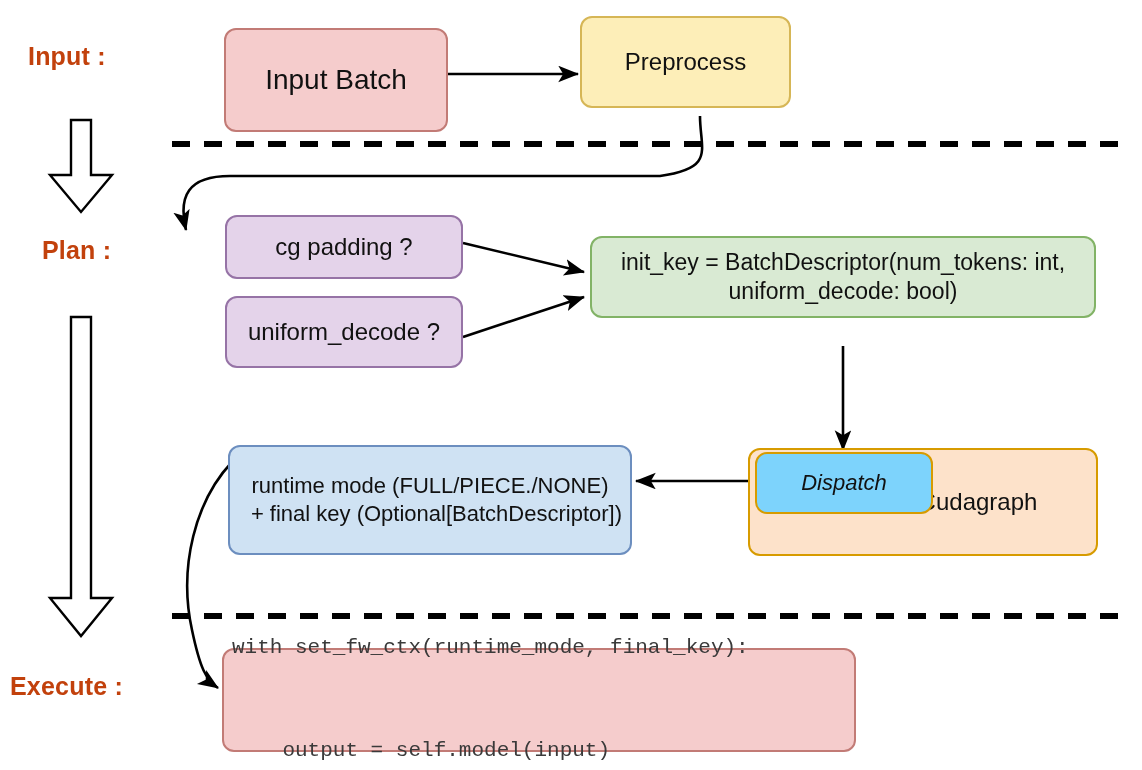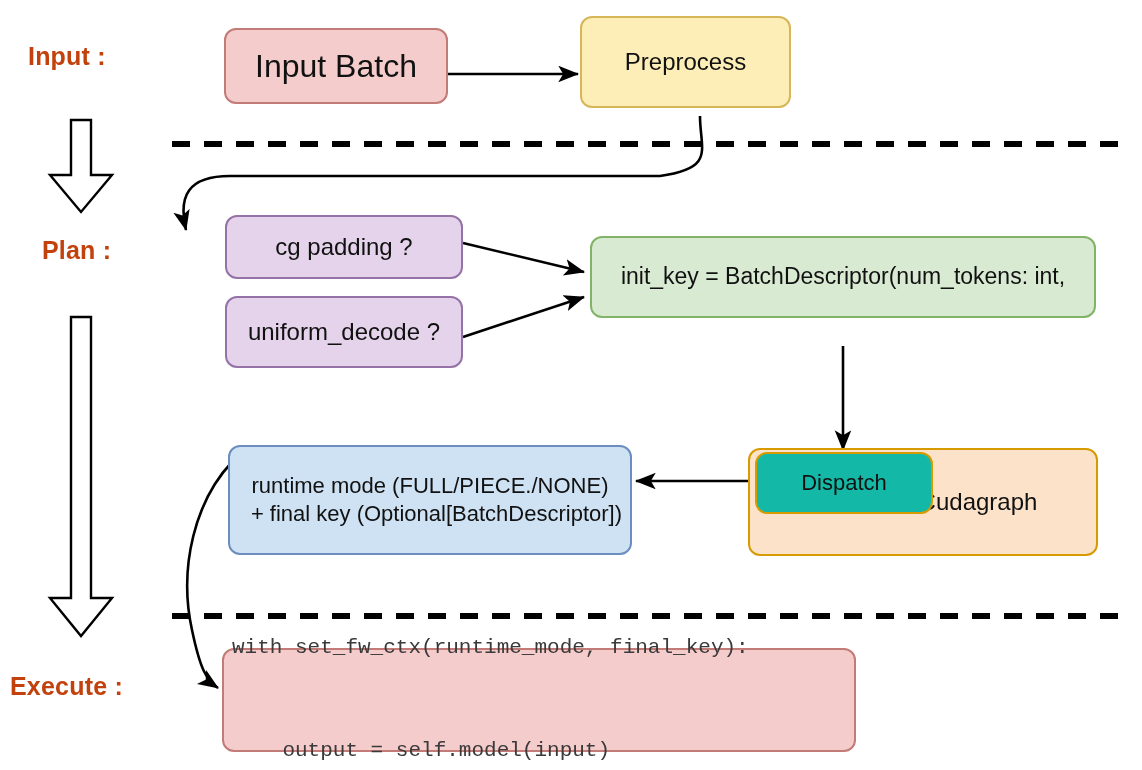--- a/index.html
+++ b/index.html
@@ -37,21 +37,21 @@
     padding:2px 8px;
   }
   .node .inner{width:100%;}
 
   .n-pink   {background:#f5cccc;border-color:#c27b76;}
   .n-yellow {background:#fdeeb8;border-color:#d6b656;}
   .n-purple {background:#e4d3ea;border-color:#9673a6;}
   .n-green  {background:#d9ead3;border-color:#82b366;}
   .n-blue   {background:#cfe2f3;border-color:#6c8ebf;}
   .n-orange-outer{background:#fde2ca;border-color:#d79b00;}
-  .n-orange-inner{background:#14b8a6;border-color:#d79b00;}
+  .n-orange-inner{background:#7dd3fc;border-color:#d79b00;font-style:italic;}
 
   .mono{
     font-family:"Liberation Mono", "DejaVu Sans Mono", monospace;
     white-space:pre;
     text-align:left;
     font-size:21px;
     line-height:1.45;
     color:#3a3a3a;
   }
 
@@ -91,39 +91,40 @@
     <line x1="172" y1="616" x2="1122" y2="616" stroke="#000000" stroke-width="6" stroke-dasharray="18 14" stroke-linecap="butt"></line>
 
     <polygon points="71,120 91,120 91,175 112,175 81,212 50,175 71,175" fill="#ffffff" stroke="#000000" stroke-width="2.4" stroke-linejoin="miter"></polygon>
     <polygon points="71,317 91,317 91,598 112,598 81,636 50,598 71,598" fill="#ffffff" stroke="#000000" stroke-width="2.4" stroke-linejoin="miter"></polygon>
   </svg>
 
   <div class="stage-label" style="left:28px;top:42px;">Input :</div>
   <div class="stage-label" style="left:42px;top:236px;">Plan :</div>
   <div class="stage-label" style="left:10px;top:672px;">Execute :</div>
 
-  <div class="node n-pink" style="left:224px;top:28px;width:224px;height:76px;font-size:32px;">
+  <div class="node n-pink" style="left:224px;top:28px;width:224px;height:104px;font-size:28px;">
     <span class="inner">Input Batch</span>
   </div>
 
   <div class="node n-yellow" style="left:580px;top:16px;width:211px;height:92px;font-size:24px;">
     <span class="inner">Preprocess</span>
   </div>
 
   <div class="node n-purple" style="left:225px;top:215px;width:238px;height:64px;font-size:24px;">
     <span class="inner">cg padding ?</span>
   </div>
 
   <div class="node n-purple" style="left:225px;top:296px;width:238px;height:72px;font-size:24px;">
     <span class="inner">uniform_decode ?</span>
   </div>
 
   <div class="node n-green" style="left:590px;top:236px;width:506px;height:82px;font-size:23px;">
     <span class="inner">
       <span style="display:block;">init_key = BatchDescriptor(num_tokens: int,</span>
+      <span style="display:block;">uniform_decode: bool)</span>
     </span>
   </div>
 
   <div class="node n-orange-outer" style="left:748px;top:448px;width:350px;height:108px;font-size:24px;justify-content:flex-end;padding-right:28px;">
     <span style="display:inline-block;text-align:center;width:180px;">
       <span style="display:block;">Cudagraph</span>
     </span>
   </div>
 
   <div class="node n-orange-inner" style="left:755px;top:452px;width:178px;height:62px;font-size:22px;z-index:3;">

